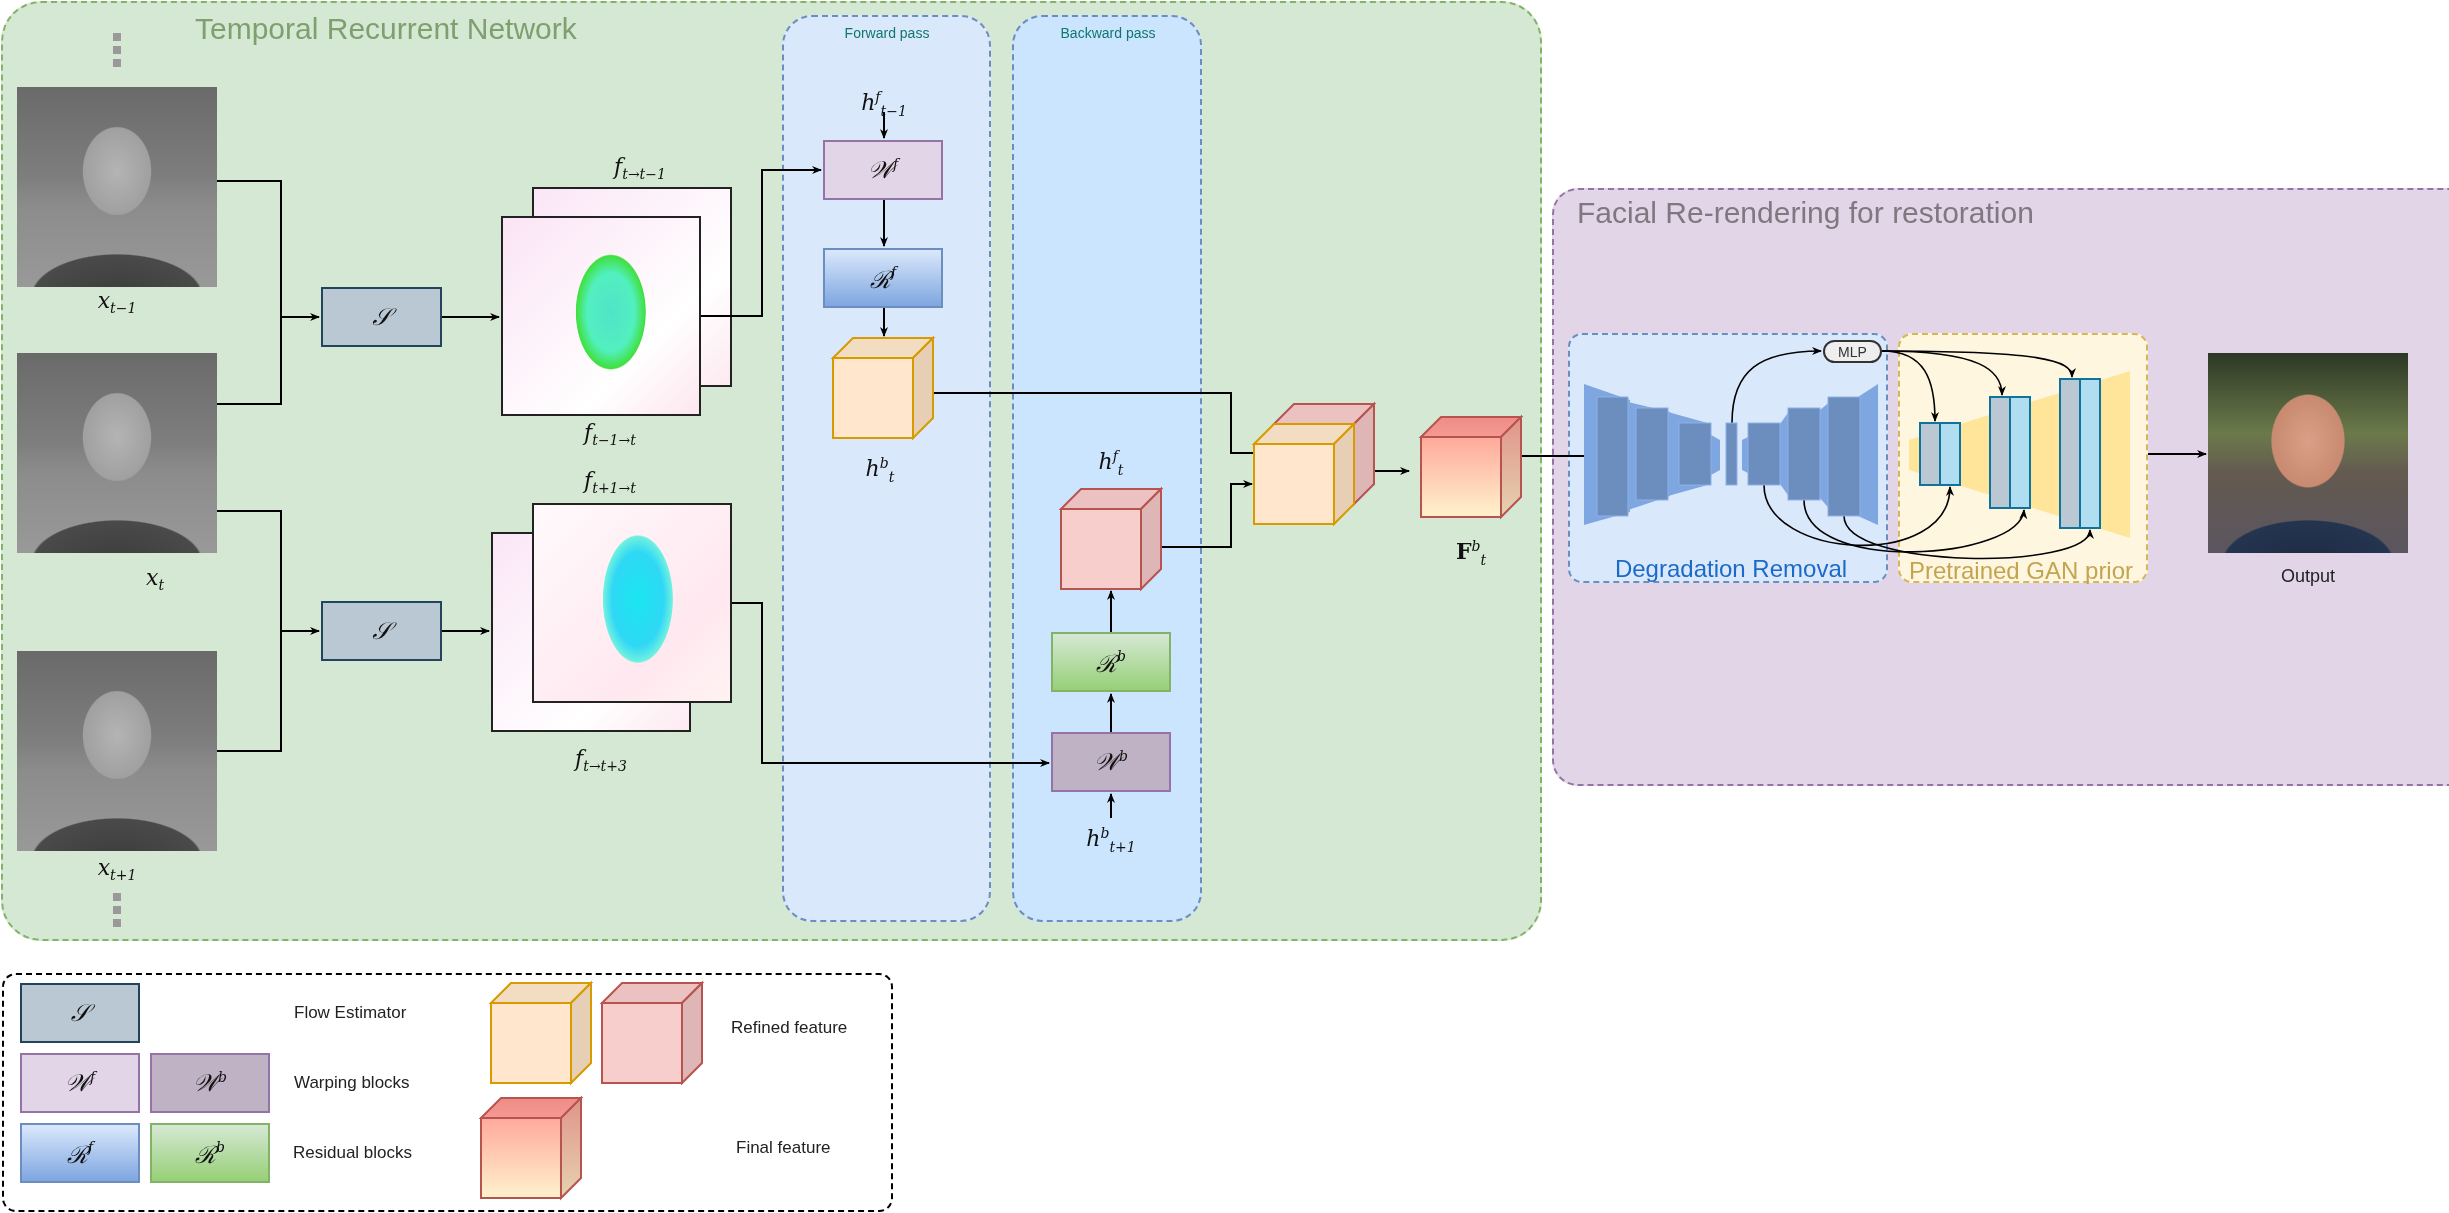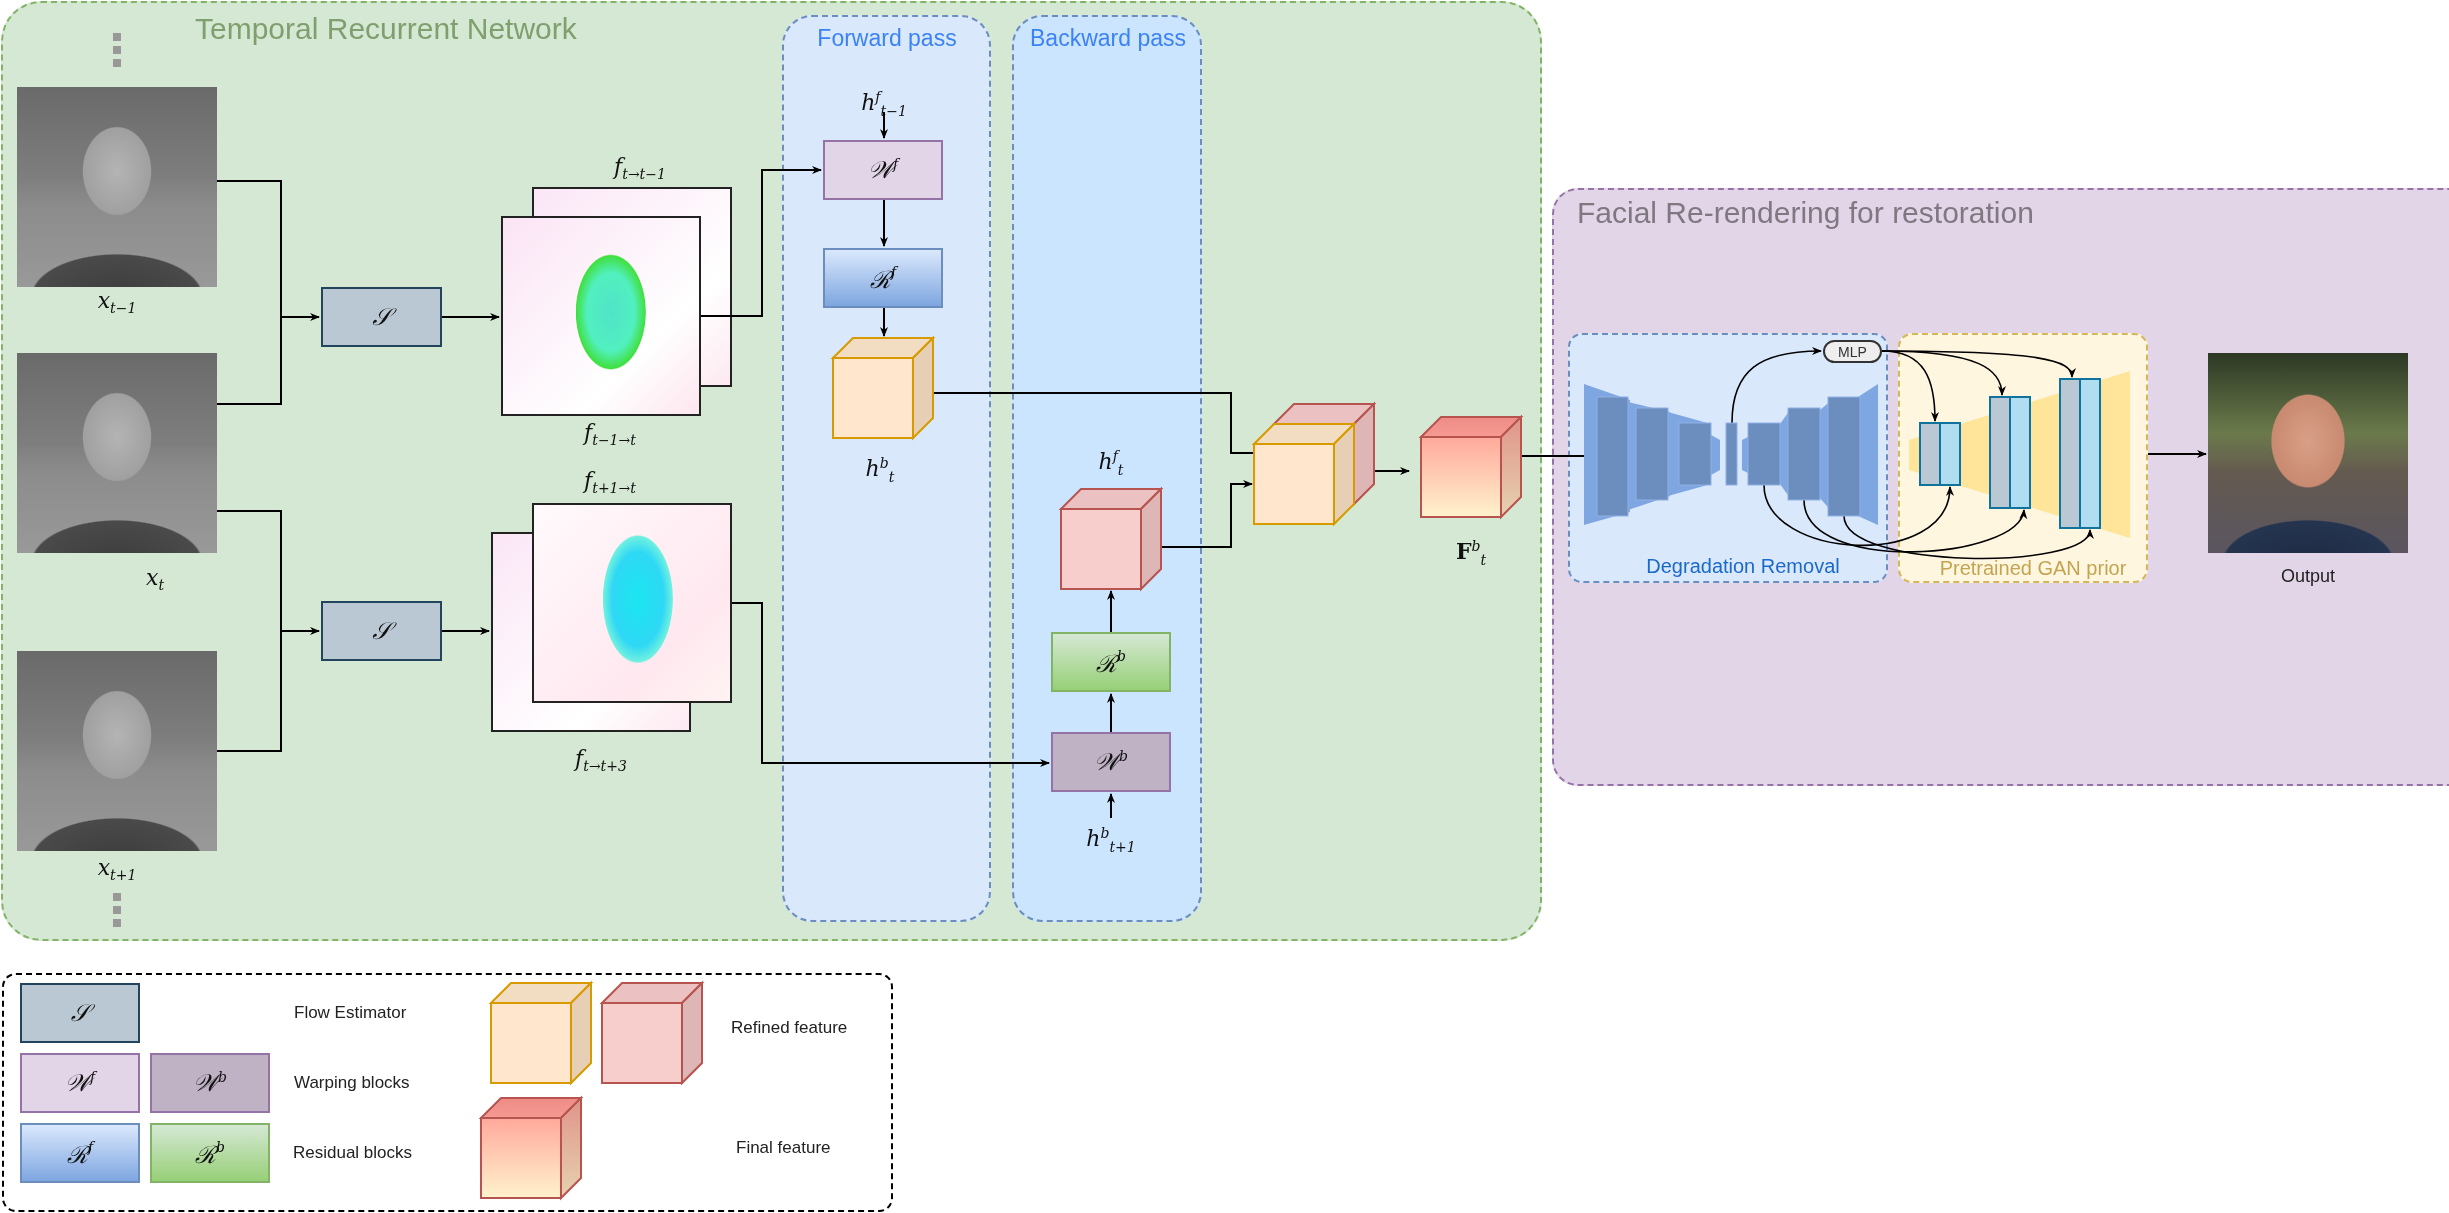--- a/index.html
+++ b/index.html
@@ -16,23 +16,23 @@
          border: 2px dashed #9673a6; border-radius: 26px; }
   .dr  { left: 1568px; top: 333px; width: 320px; height: 250px; background: #dae8fc;
          border: 2px dashed #6c8ebf; border-radius: 14px; }
   .gan { left: 1898px; top: 333px; width: 250px; height: 250px; background: #fff6e0;
          border: 2px dashed #d6b656; border-radius: 14px; }
   .legend { left: 2px; top: 973px; width: 891px; height: 239px; background: #ffffff;
          border: 2px dashed #000; border-radius: 14px; }
   .section-title { position: absolute; font-size: 30px; white-space: nowrap; }
   .trn-title { left: 195px; top: 12px; color: #7f9f6f; }
   .frr-title { left: 1577px; top: 196px; color: #807880; }
-  .pass-title { position: absolute; font-size: 23px; color: #3b82f6; white-space: nowrap;
+  .pass-title { position: absolute; font-size: 14px; color: #0f766e; white-space: nowrap;
                 transform: translateX(-50%); }
-  .sub-title { position: absolute; font-size: 20px; white-space: nowrap; transform: translateX(-50%); margin-left: 12px; }
+  .sub-title { position: absolute; font-size: 24px; white-space: nowrap; transform: translateX(-50%); }
   .mathlbl { position: absolute; font-family: "DejaVu Serif", serif; font-style: italic;
              font-size: 22px; color: #111; white-space: nowrap; transform: translate(-50%, -50%); }
   .mathlbl sub, .mathlbl sup { font-size: 14px; }
   .mbox { position: absolute; display: flex; align-items: center; justify-content: center;
           box-sizing: border-box; font-family: "DejaVu Serif", serif; font-style: italic; font-size: 24px; color: #111; }
   .mbox sup { font-size: 14px; position: relative; top: -6px; }
   .s-box  { background: #bac8d3; border: 2px solid #23445d; }
   .wf-box { background: #e1d5e7; border: 2px solid #9673a6; }
   .wb-box { background: #bfb2c4; border: 2px solid #9673a6; }
   .rf-box { background: linear-gradient(#dae8fc, #7ea6e0); border: 2px solid #6c8ebf; }

